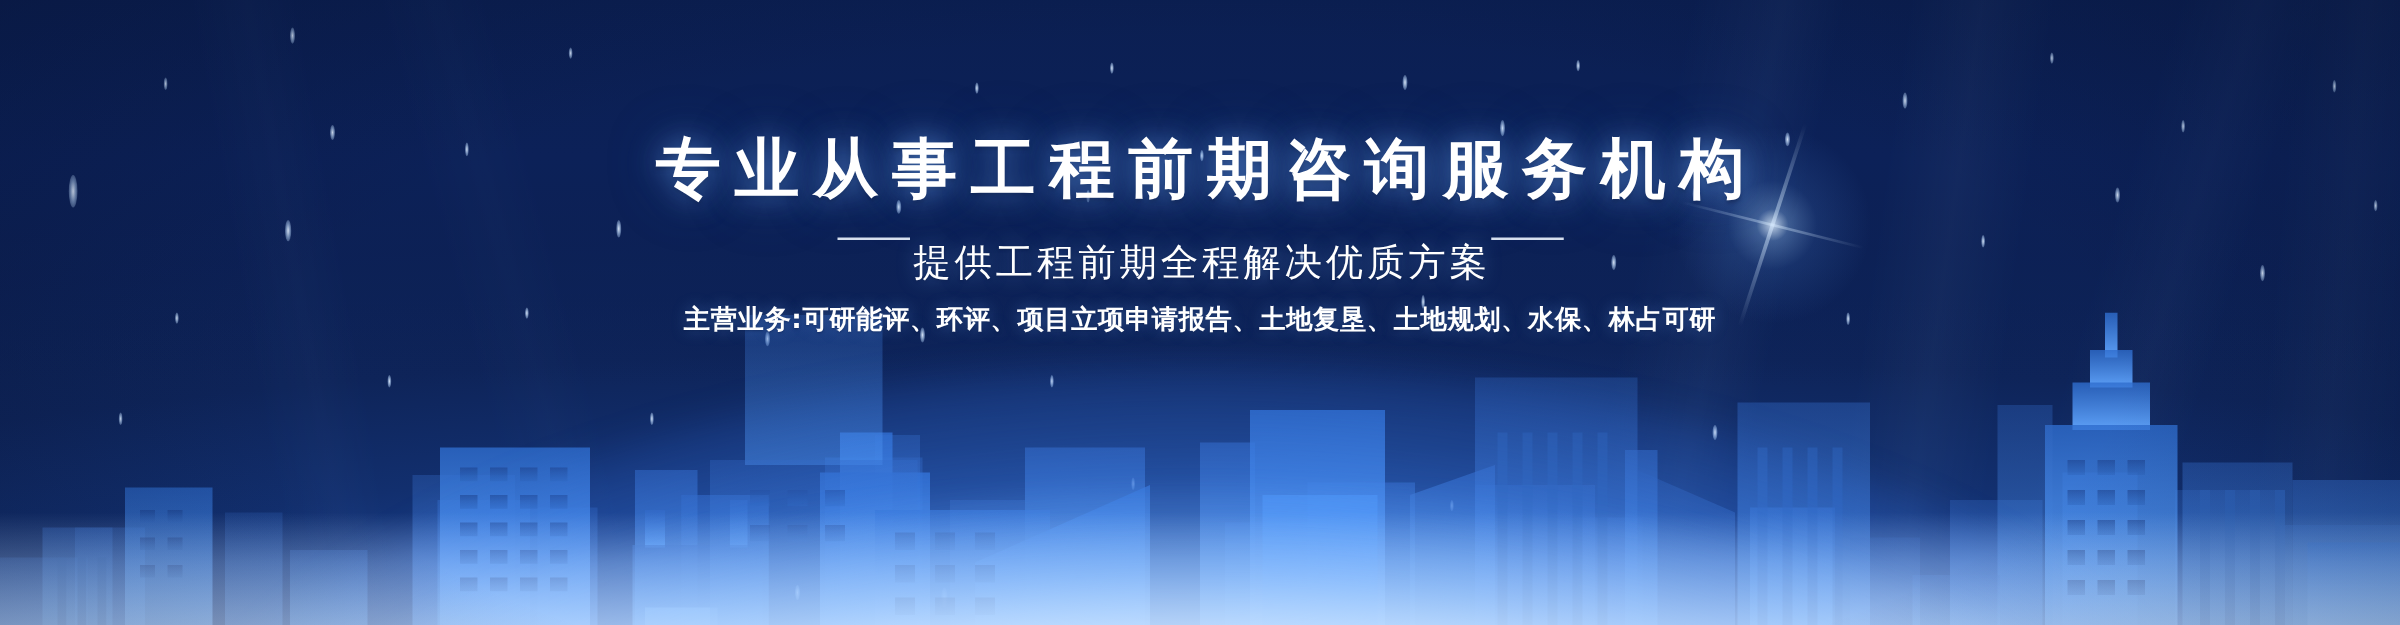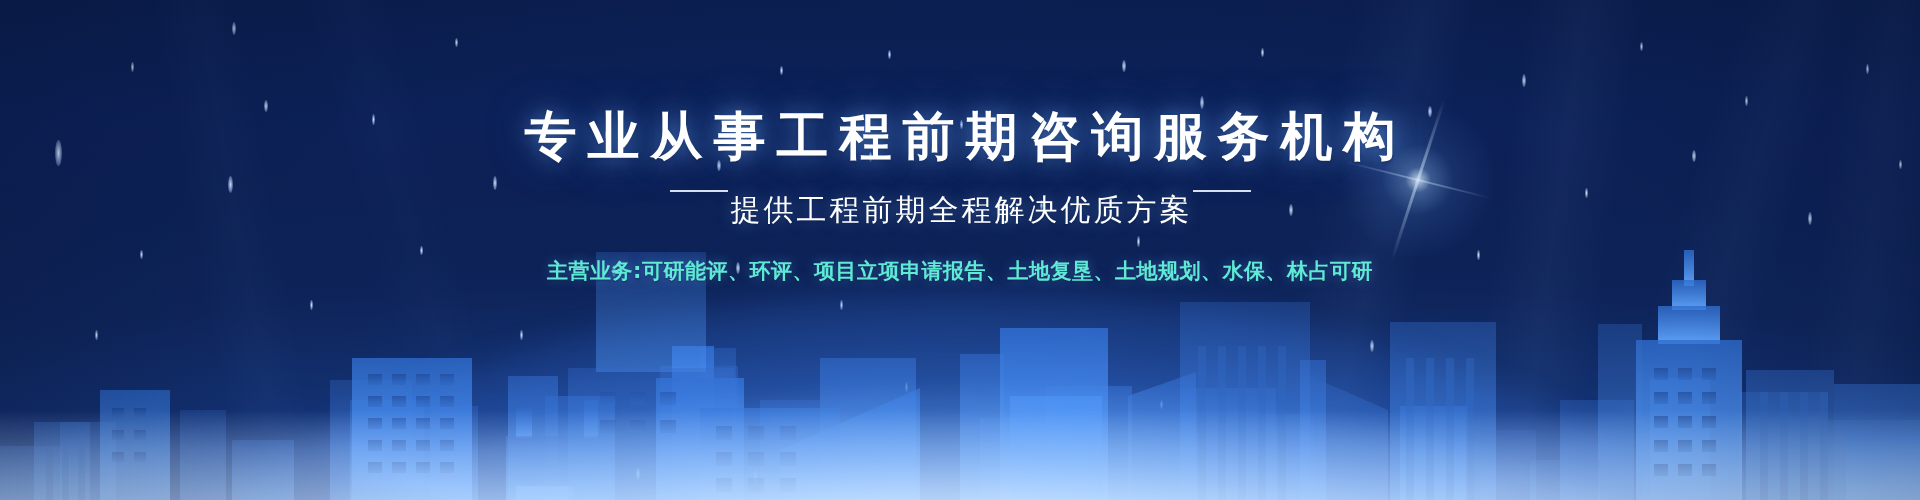--- a/index.html
+++ b/index.html
@@ -188,24 +188,24 @@
     font-weight: 500;
     color: #ffffff;
     letter-spacing: 3px;
     text-indent: 3px;
     text-shadow: 0 0 16px rgba(120,180,255,0.45), 0 1px 2px rgba(6,20,60,0.5);
     font-family: "DejaVu Sans", "Liberation Sans", sans-serif;
     white-space: nowrap;
   }
 
   .services {
-    margin: 26px 0 0 0;
+    margin: 10px 0 0 0;
     font-size: 21px;
     font-weight: 700;
-    color: #5eead4;
+    color: #ffffff;
     letter-spacing: 0.5px;
     text-shadow: 0 0 12px rgba(110,170,250,0.4), 0 1px 2px rgba(6,20,60,0.55);
     font-family: "DejaVu Sans", "Liberation Sans", sans-serif;
     white-space: nowrap;
   }
 </style>
 </head>
 <body>
 
 <div class="banner">

